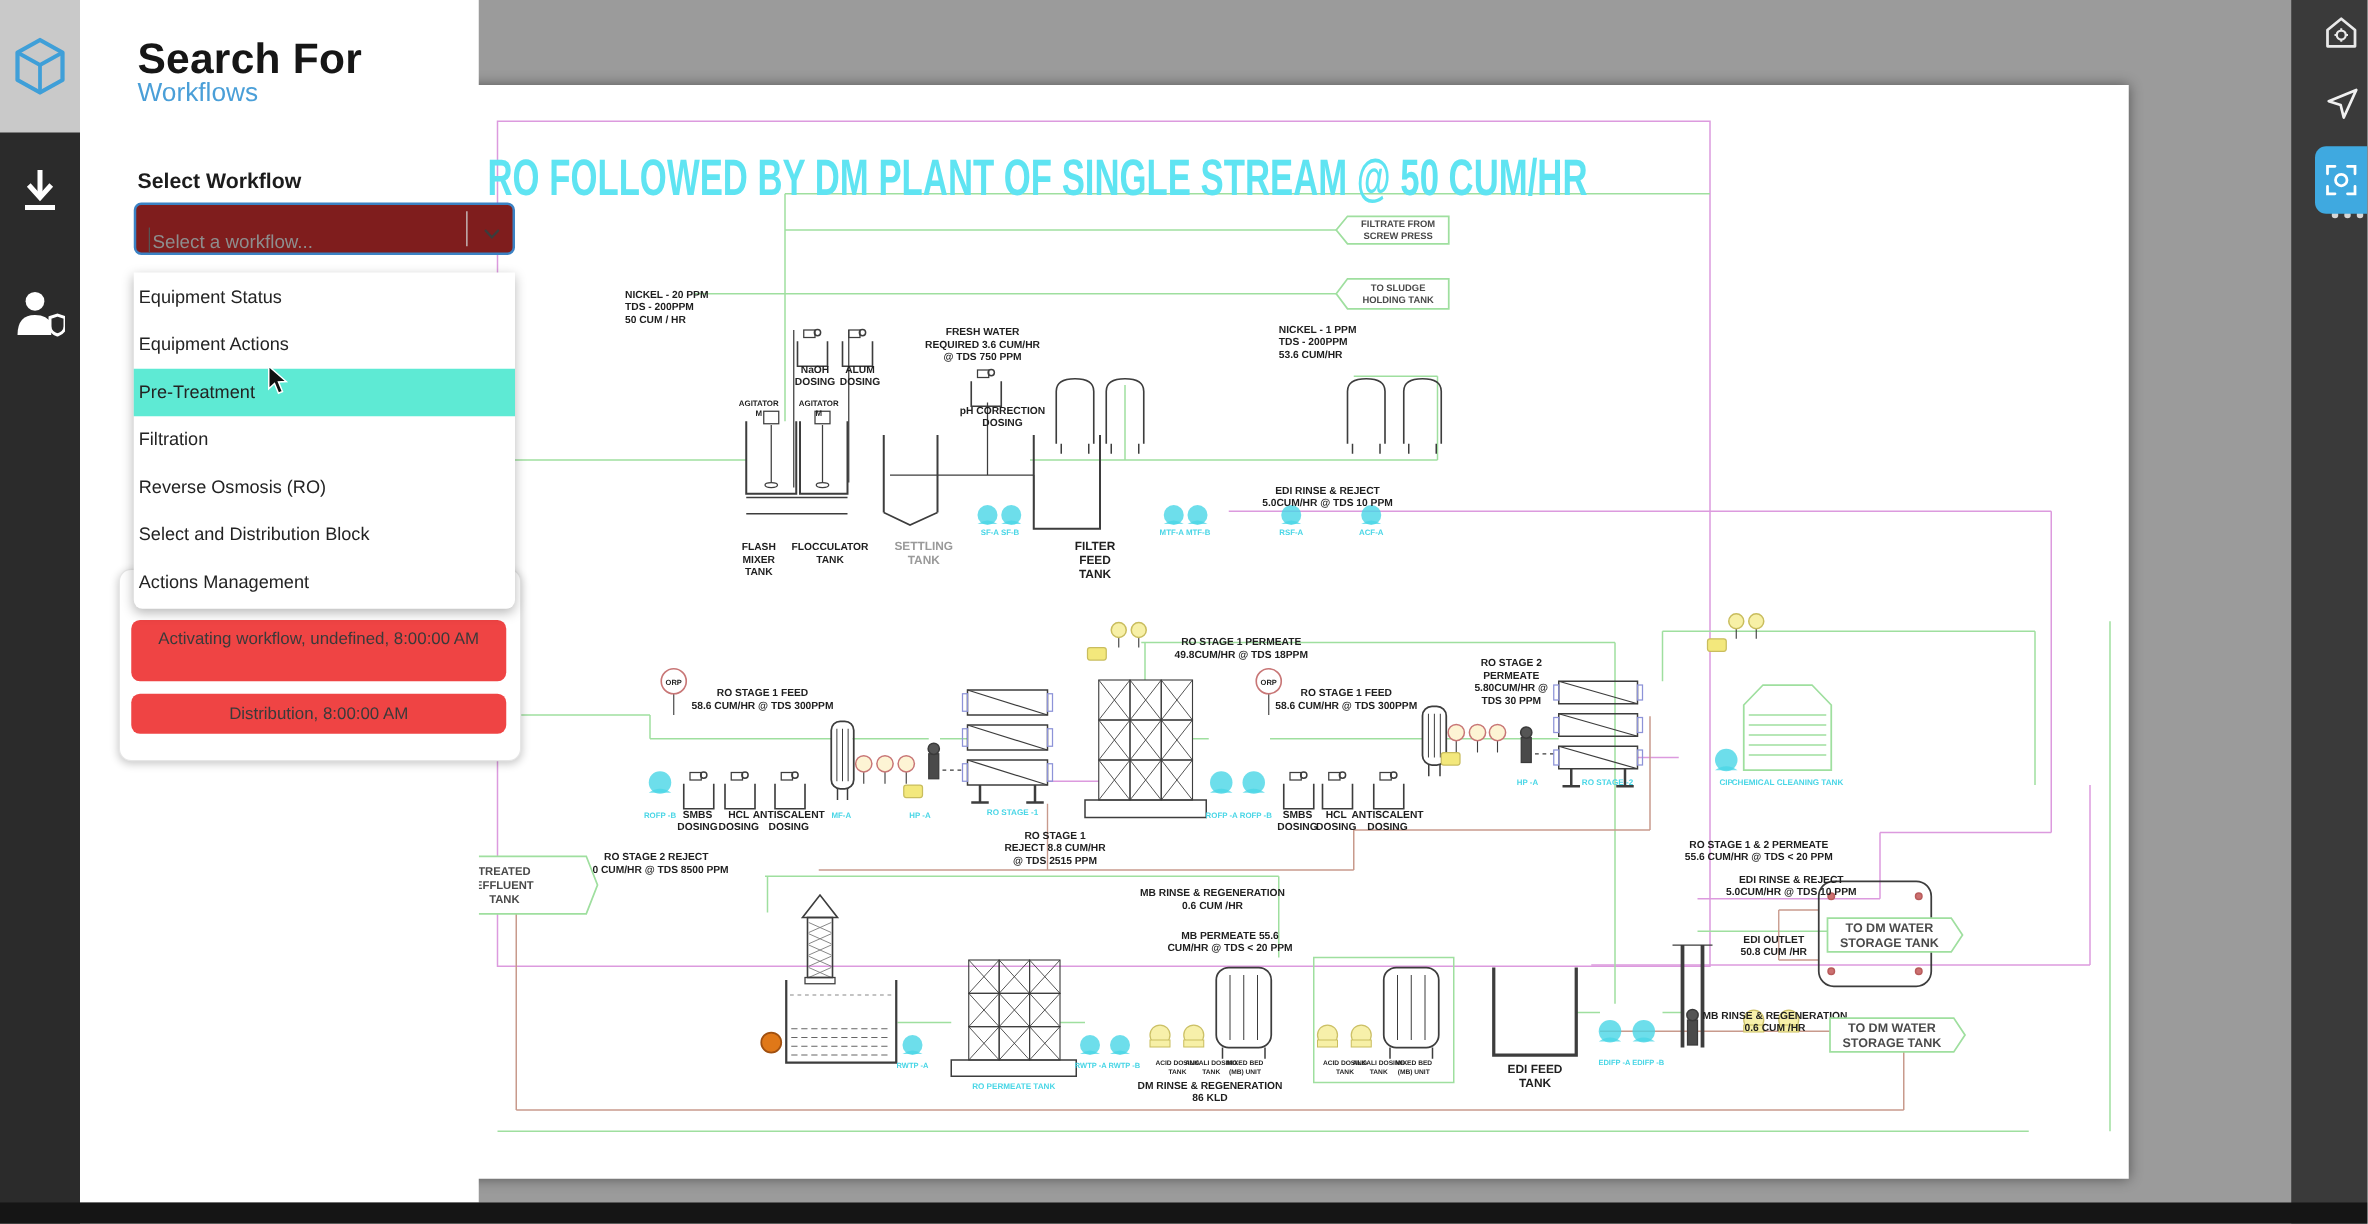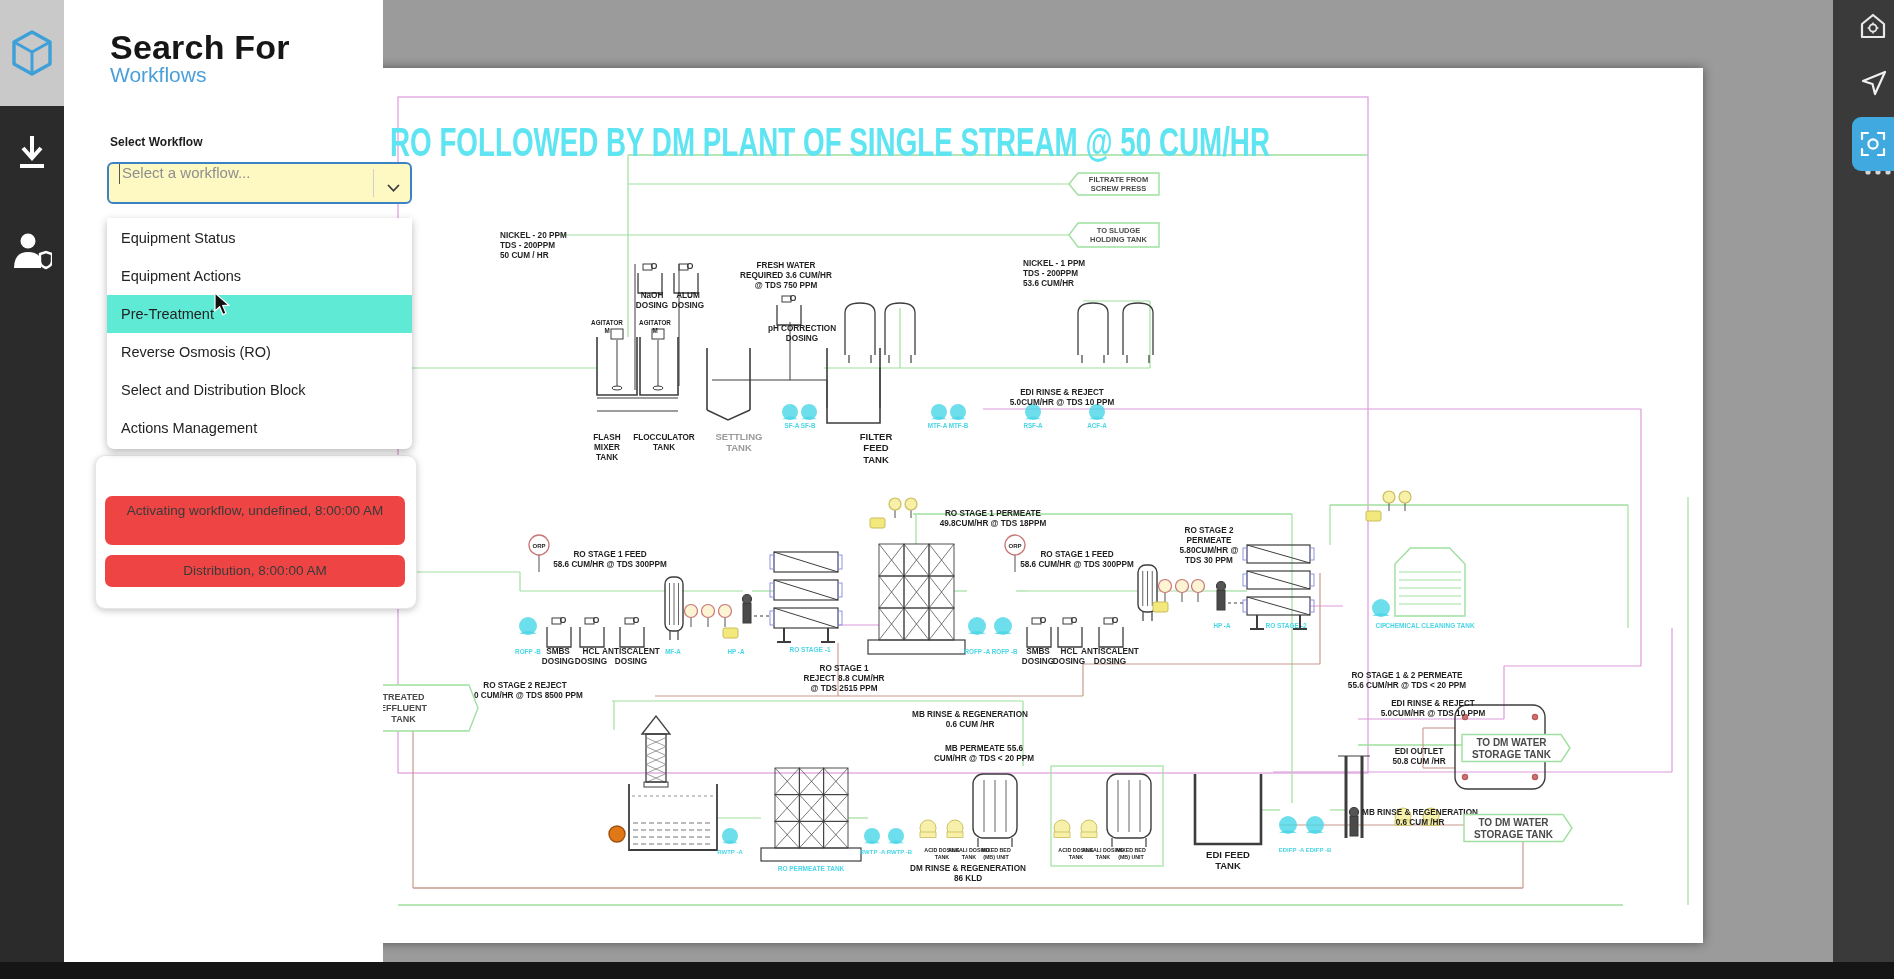--- a/index.html
+++ b/index.html
@@ -12,28 +12,28 @@
   .logo-box{position:absolute;left:0;top:0;width:64px;height:106px;background:#c9c9c9;display:flex;align-items:center;justify-content:center;}
   .lsb-icon{position:absolute;left:0;width:64px;display:flex;justify-content:center;}
   
   .rsb{position:absolute;left:1833px;top:0;width:61px;height:979px;background:#3a3a3a;}
   .rsb-btn{position:absolute;left:1852px;top:117px;width:42px;height:54px;background:#3fa9e0;border-radius:9px 0 0 9px;display:flex;align-items:center;justify-content:center;}
   .bottom-bar{position:absolute;left:0;top:962px;width:1894px;height:17px;background:#151515;}
   
   .panel-bg{position:absolute;left:64px;top:0;width:319px;height:962px;background:#fff;}
   .panel-title{position:absolute;left:110px;top:28px;font-size:34px;font-weight:bold;color:#161616;letter-spacing:.2px;text-align:center;}
   .panel-subtitle{position:absolute;left:110px;top:63px;font-size:21px;font-weight:normal;color:#4a9fd8;}
-  .select-label{position:absolute;left:110px;top:135px;font-size:12px;font-weight:bold;color:#1c1c1c;}
-  .wf-input{position:absolute;left:107px;top:162px;width:305px;height:42px;background:#fef9c3;border:2px solid #3b82c4;border-radius:6px;box-sizing:border-box;display:flex;align-items:flex-start;}
+  .select-label{position:absolute;left:110px;top:135px;font-size:17px;font-weight:bold;color:#1c1c1c;}
+  .wf-input{position:absolute;left:107px;top:162px;width:305px;height:42px;background:#7f1d1d;border:2px solid #3b82c4;border-radius:6px;box-sizing:border-box;display:flex;align-items:flex-end;}
   .wf-input .caret{width:1px;height:20px;background:#555;margin-left:10px;}
   .wf-input .ph{margin-left:2px;font-size:15px;color:#8e8e8e;}
   .wf-input .divider{position:absolute;right:36px;top:5px;width:1px;height:28px;background:#cfcfcf;}
   .wf-input .chev{position:absolute;right:10px;top:15px;}
   .wf-list{position:absolute;left:107px;top:218px;width:305px;background:#fff;border-radius:0 0 7px 7px;box-shadow:0 3px 9px rgba(0,0,0,.28);z-index:6;padding:1px 0 2px 0;}
-  .dd-item{height:38px;line-height:38px;padding-left:14px;font-size:14.5px;color:#232323;cursor:default;}
+  .dd-item{height:38px;line-height:38px;padding-left:4px;font-size:14.5px;color:#232323;cursor:default;}
   .dd-item.hl{background:#5eead4;}
   .status-card{position:absolute;left:95px;top:455px;width:320px;height:152px;background:#fff;border:1px solid #e6e6e6;border-radius:10px;box-shadow:0 2px 7px rgba(0,0,0,.22);z-index:4;}
   .badge{position:absolute;left:105px;width:300px;background:#ef4444;border-radius:7px;color:#3a3a3a;font-size:13.5px;text-align:center;box-sizing:border-box;z-index:5;}
   .badge1{top:496px;height:49px;padding:6px 20px 0 20px;line-height:18px;}
   .badge2{top:555px;height:32px;line-height:32px;}
   .mouse{position:absolute;left:214px;top:292px;z-index:20;}
 </style>
 </head>
 <body>
 
@@ -479,20 +479,21 @@
 
   <div class="status-card"></div>
   <div id="badges">
       <div class="badge badge1">Activating workflow, undefined, 8:00:00 AM</div>
       <div class="badge badge2">Distribution, 8:00:00 AM</div>
     </div>
   <div class="wf-list" id="wf-list">
       <div class="dd-item">Equipment Status</div>
       <div class="dd-item">Equipment Actions</div>
       <div class="dd-item hl">Pre-Treatment</div>
+      <div class="dd-item">Filtration</div>
       <div class="dd-item">Reverse Osmosis (RO)</div>
       <div class="dd-item">Select and Distribution Block</div>
       <div class="dd-item">Actions Management</div>
     </div>
 
   <div class="lsb">
     <div class="logo-box">
       <svg width="44" height="48" viewBox="0 0 44 48">
         <polygon points="22,3 40,13 40,35 22,45 4,35 4,13" fill="none" stroke="#3f9fd8" stroke-width="3.4" stroke-linejoin="round"></polygon>
         <polyline points="4,13 22,23 40,13" fill="none" stroke="#3f9fd8" stroke-width="3" stroke-linejoin="round"></polyline>

